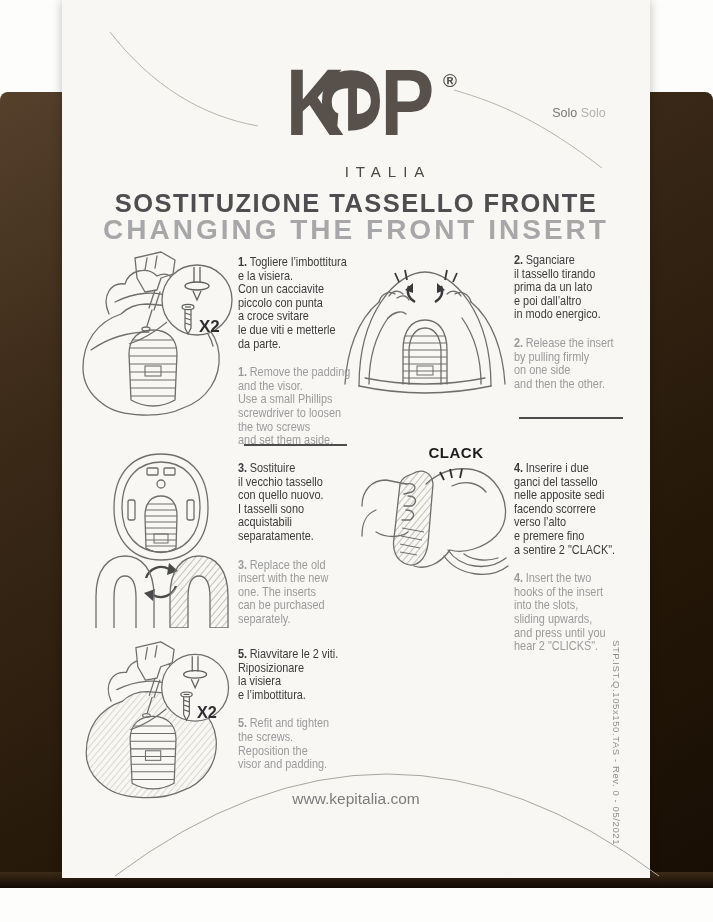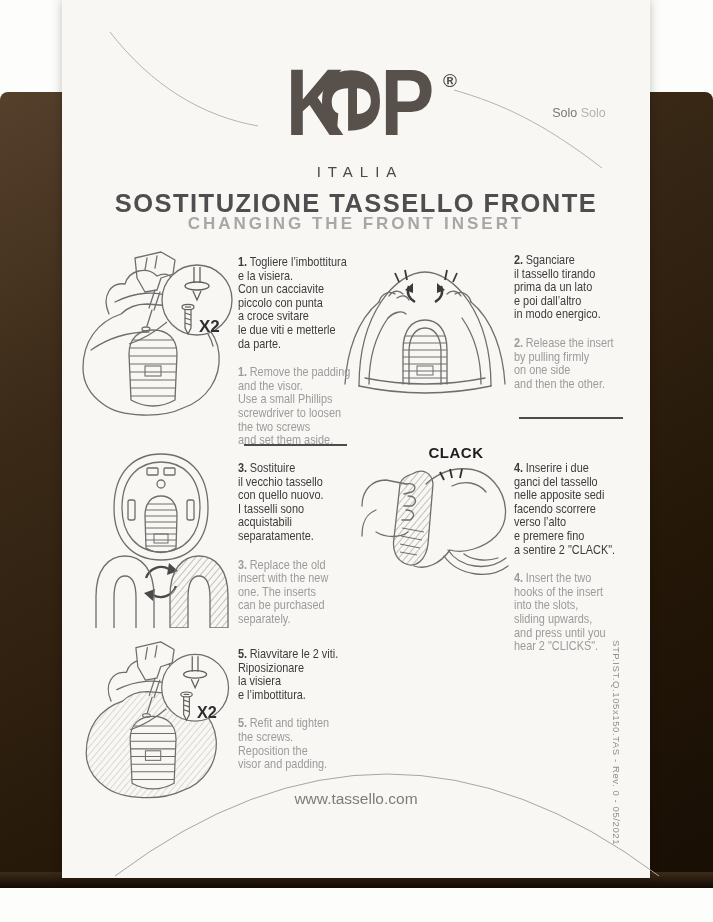--- a/index.html
+++ b/index.html
@@ -12,38 +12,38 @@
   
   .paper{position:absolute;left:62px;top:0;width:588px;height:878px;background:#f8f7f3;
          box-shadow:0 0 10px rgba(0,0,0,.25);}
   .diecut{position:absolute;left:0;top:0;pointer-events:none;}
   
   .logo{position:absolute;left:178px;top:50px;width:250px;text-align:center;color:#57504b;}
   .logo .word{font-size:95px;font-weight:bold;letter-spacing:-5px;line-height:104px;
               display:inline-block;transform:scaleX(.85);transform-origin:center top;}
   .logo .e{display:inline-block;transform:rotate(90deg) scale(1.32) translateX(-4px);}
   .logo sup{font-size:19px;font-weight:bold;vertical-align:48px;letter-spacing:0;color:#57504b;}
-  .italia{position:absolute;left:166px;top:163px;width:250px;text-align:center;
+  .italia{position:absolute;left:194px;top:163px;width:250px;text-align:center;
           font-size:15px;letter-spacing:7px;color:#4c4844;padding-left:7px;}
   .soloonly{position:absolute;left:455px;top:106px;width:124px;text-align:center;font-size:12.5px;}
   .soloonly .solo{color:#787878;margin-top:48px;} .soloonly .only{color:#b3b3b3;}
   .badge{position:absolute;left:394px;top:131px;width:186px;height:44px;border-radius:23px;
          background:#9c9489;overflow:visible;}
   .badge .model{position:absolute;left:0;top:3px;width:100%;text-align:center;
          font-size:28px;font-weight:bold;letter-spacing:4px;color:rgba(255,255,255,.18);
          -webkit-text-stroke:1.4px #fdfdfb;}
   .badge .ver{position:absolute;left:54%;top:21px;transform:translateX(-50%);
          font-size:23px;font-weight:bold;letter-spacing:2px;color:rgba(255,255,255,.12);
          -webkit-text-stroke:1.2px #f4f3ef;}
   
   .title-it{position:absolute;left:0;top:188px;width:100%;text-align:center;
             font-size:26px;font-weight:bold;letter-spacing:1.5px;color:#4e4e50;
             transform:scaleX(.98);}
   .title-en{position:absolute;left:0;top:214px;width:100%;text-align:center;
-            font-size:17px;font-weight:bold;letter-spacing:3px;color:#a7a7a9;}
+            font-size:28px;font-weight:bold;letter-spacing:3px;color:#a7a7a9;}
   
   .step{position:absolute;width:168px;font-size:12.4px;line-height:13.6px;
         transform:scaleX(.88);transform-origin:left top;}
   .step p{margin:0 0 15px 0;}
   .step .body{white-space:pre-line;}
   .step .num{font-weight:bold;margin-right:3px;}
   .step .it{color:#3c3c3e;}
   .step .en{color:#9b9b9e;}
   .divider{position:absolute;height:2px;background:#4c4c4c;}
   .ill{position:absolute;}
@@ -376,17 +376,17 @@
 e l’imbottitura.</span></p>
       <p class="en"><span class="num">5.</span><span class="body">Refit and tighten
 the screws.
 Reposition the
 visor and padding.</span></p>
     </div>
 
     <svg class="diecut" style="left:45px;top:762px" width="560" height="116" viewBox="0 0 560 116">
       <path d="M8,114 Q280,-90 552,114" stroke="#a9a6a0" stroke-width="1" fill="none"></path>
     </svg>
-    <div class="site">www.tassello.com</div>
+    <div class="site">www.kepitalia.com</div>
 
     <div class="sidecode">STP.IST.Q.105x150.TAS - Rev. 0 - 05/2021</div>
   </div>
 </div>
 
 </body></html>

